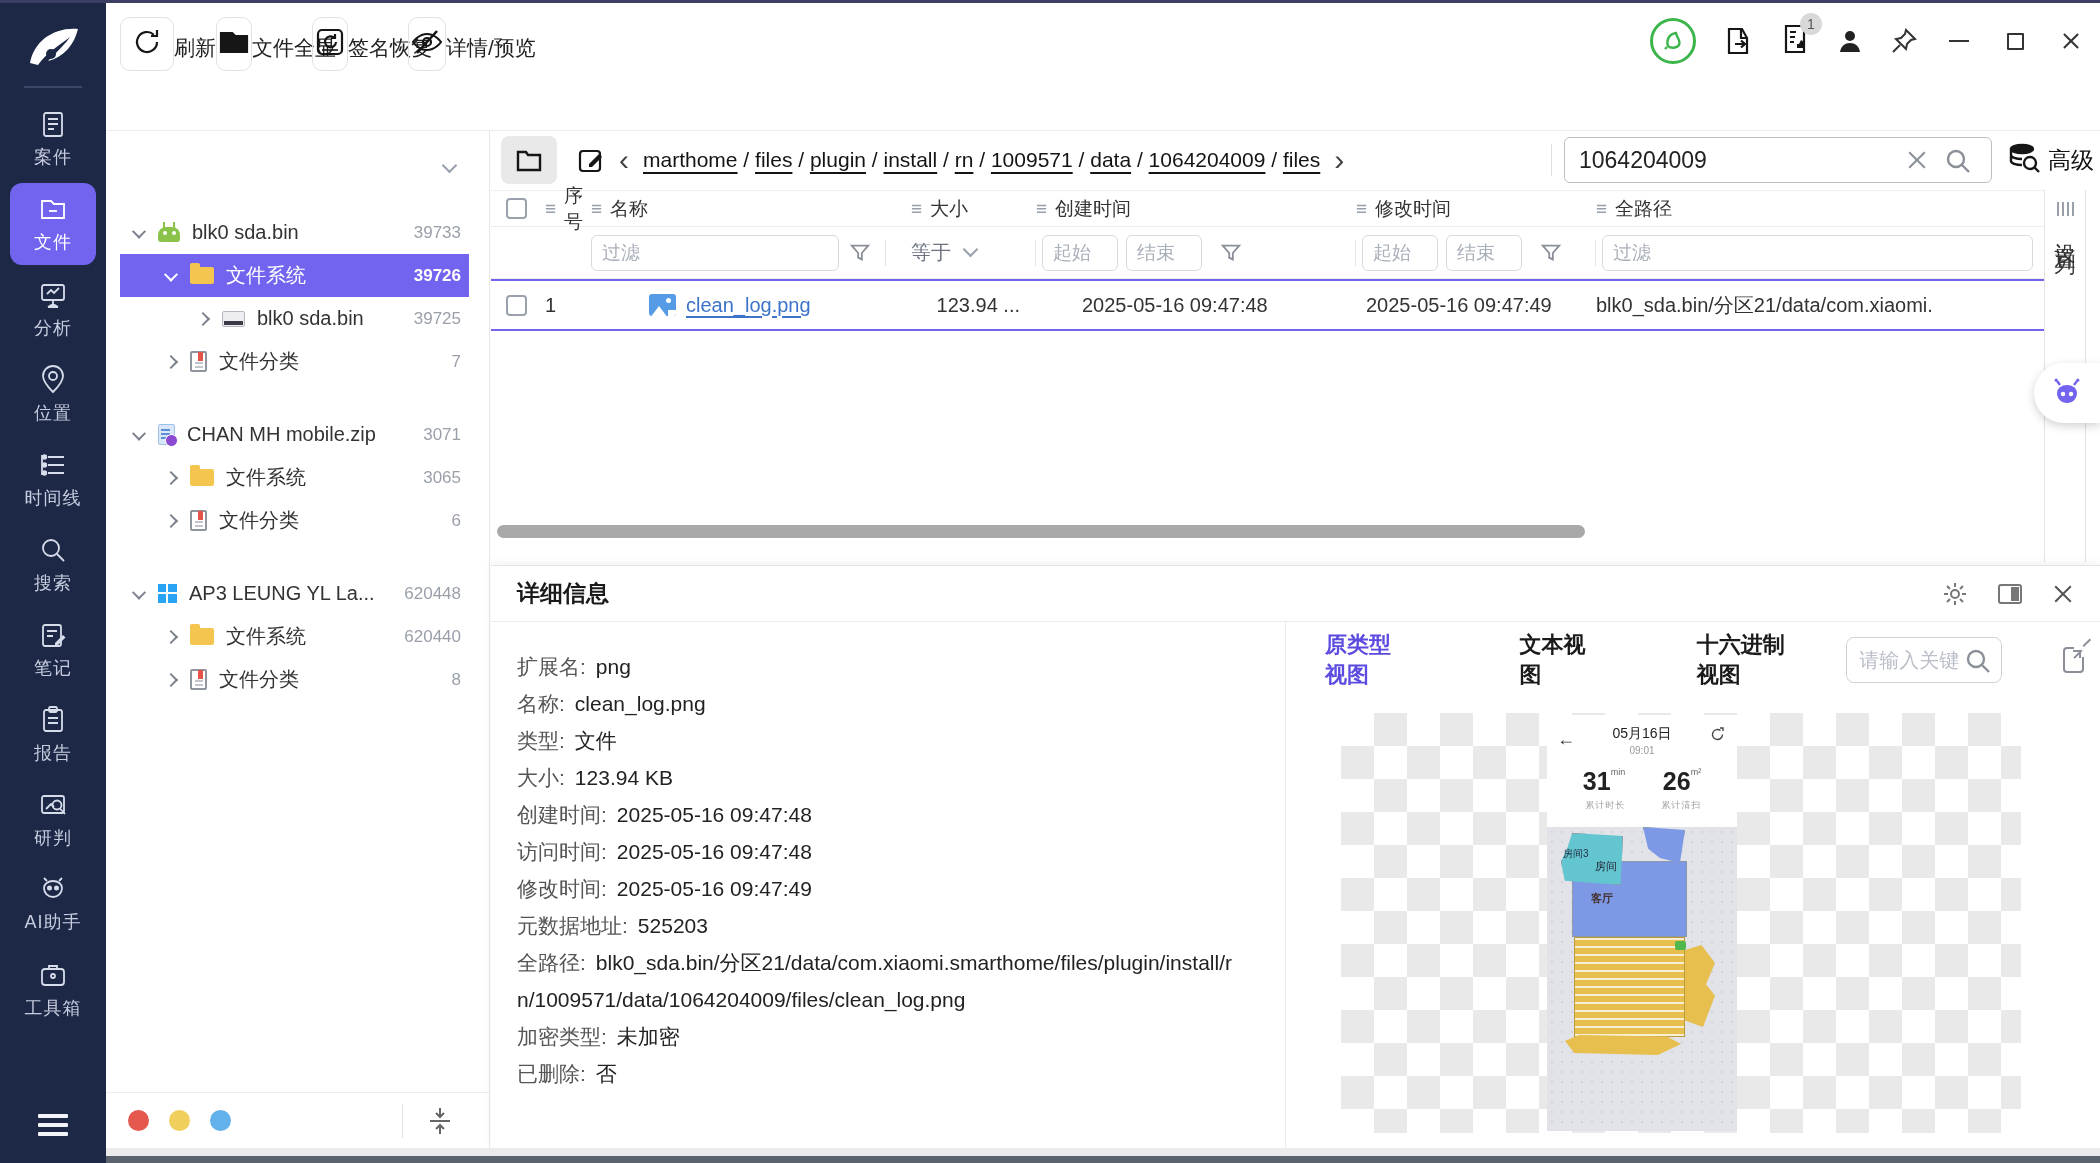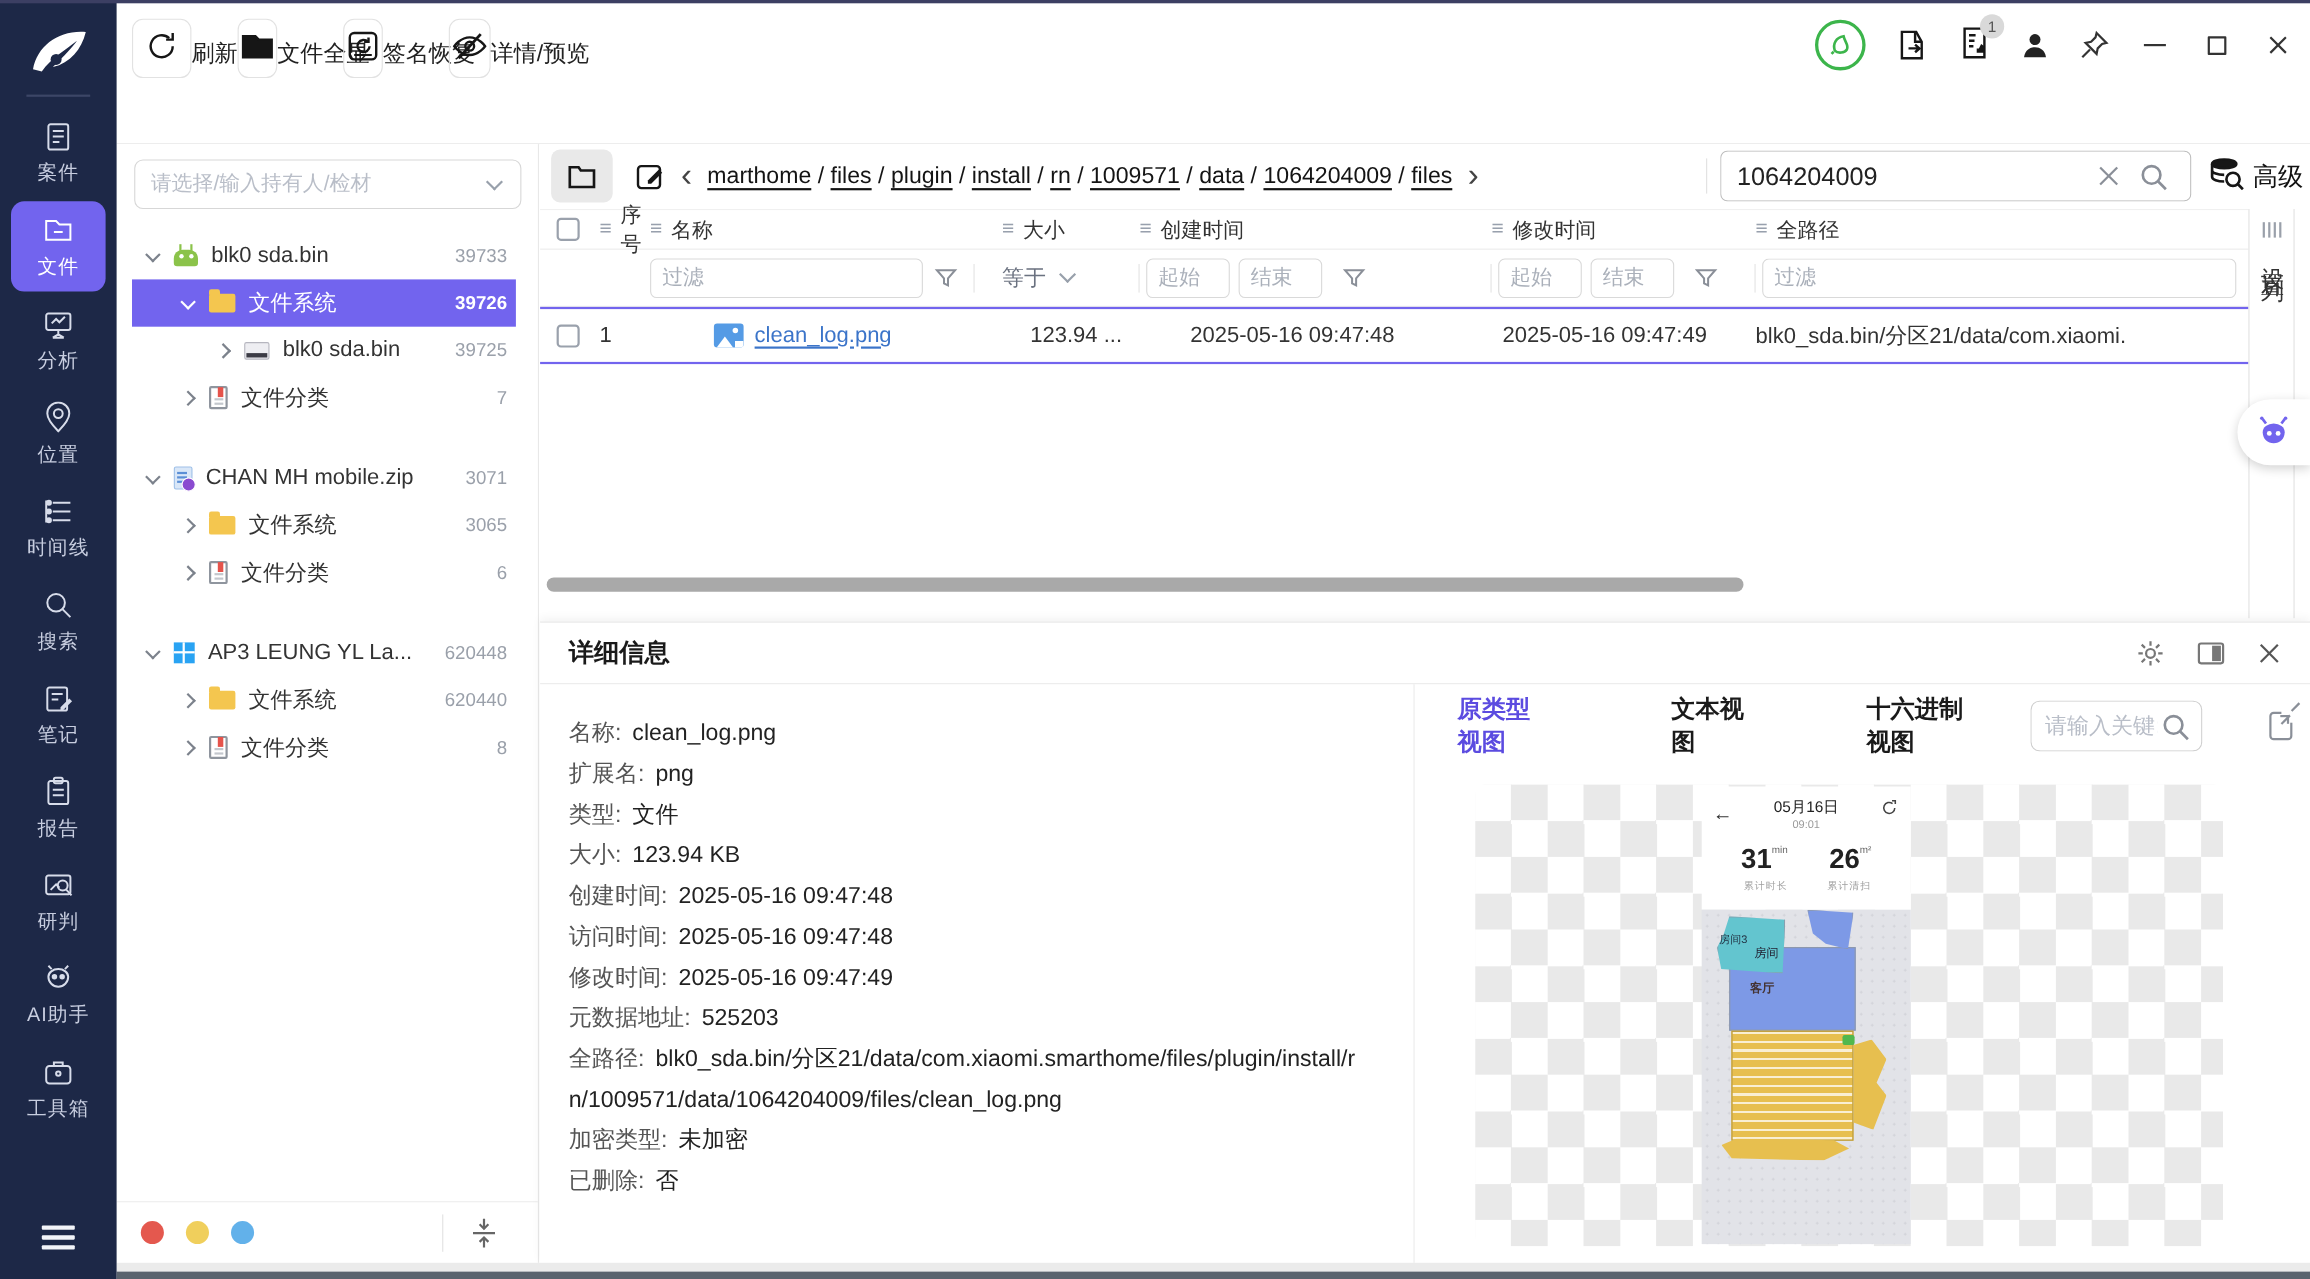--- a/index.html
+++ b/index.html
@@ -422,21 +422,20 @@
       </div>
     <div class="wctl">
         <div class="max-glyph"></div>
       </div>
     <div class="wctl">
         <div class="close-glyph"></div>
       </div>
   </div>
 
   <div id="treepanel">
-    <input id="tree-search" placeholder="请选择/输入持有人/检材" style="">
     <span class="dd-chev" style="right:34px; top:29px;"></span>
 
     <div id="tree-list">
       <div class="trow d0">
         <span class="chev down"></span>
         <span class="ticon ic-android"></span>
         <span>blk0 sda.bin</span>
         <span class="cnt">39733</span>
       </div>
       <div class="trow d1 sel">
@@ -675,22 +674,22 @@
                 <circle cx="13" cy="13" r="4"></circle>
                 <path d="M13 2v4M13 20v4M2 13h4M20 13h4M5 5l3 3M18 18l3 3M21 5l-3 3M8 18l-3 3"></path>
               </svg>
           </span>
           <span class="panel-ic"></span>
           <span class="x-ic"></span>
         </div>
       </div>
 
       <div id="dbody-left">
+        <div class="dfield"><span class="dlabel">扩展名:</span><span>png</span></div>
         <div class="dfield"><span class="dlabel">名称:</span><span>clean_log.png</span></div>
-        <div class="dfield"><span class="dlabel">扩展名:</span><span>png</span></div>
         <div class="dfield"><span class="dlabel">类型:</span><span>文件</span></div>
         <div class="dfield"><span class="dlabel">大小:</span><span>123.94 KB</span></div>
         <div class="dfield"><span class="dlabel">创建时间:</span><span>2025-05-16 09:47:48</span></div>
         <div class="dfield"><span class="dlabel">访问时间:</span><span>2025-05-16 09:47:48</span></div>
         <div class="dfield"><span class="dlabel">修改时间:</span><span>2025-05-16 09:47:49</span></div>
         <div class="dfield"><span class="dlabel">元数据地址:</span><span>525203</span></div>
         <div class="dfield"><span class="dlabel">全路径:</span><span>blk0_sda.bin/分区21/data/com.xiaomi.smarthome/files/plugin/install/rn/1009571/data/1064204009/files/clean_log.png</span></div>
         <div class="dfield"><span class="dlabel">加密类型:</span><span>未加密</span></div>
         <div class="dfield"><span class="dlabel">已删除:</span><span>否</span></div>
       </div>

